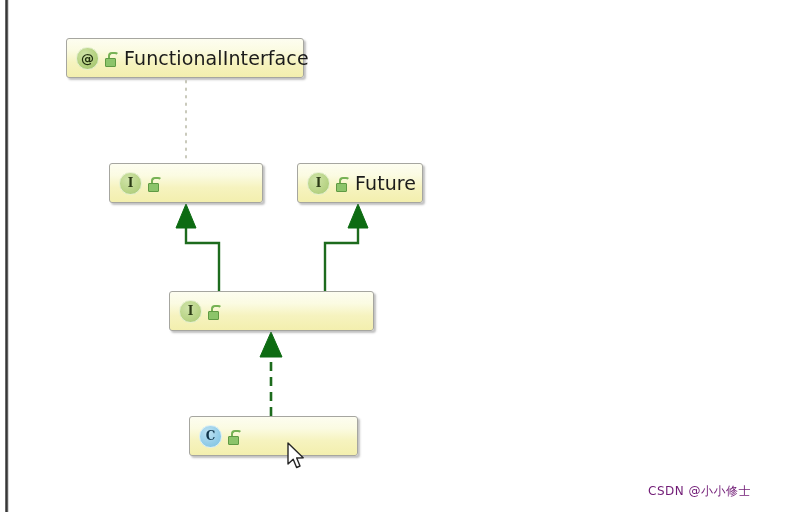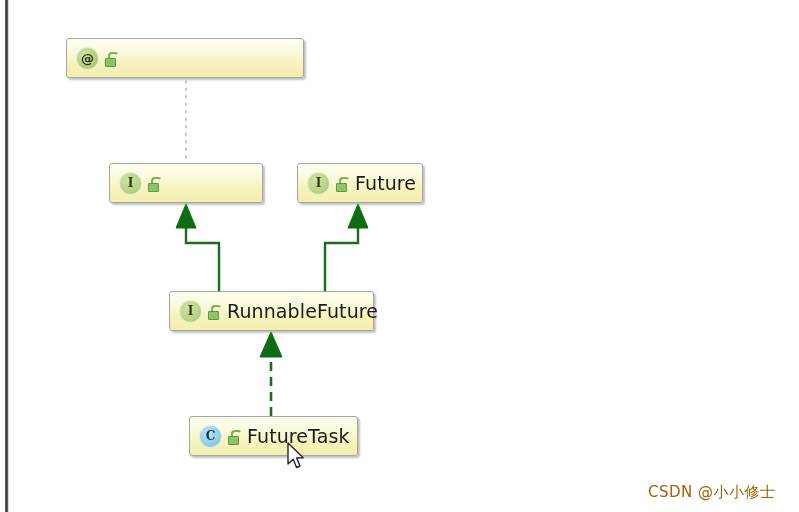--- a/index.html
+++ b/index.html
@@ -137,22 +137,22 @@
   .cursor {
     position: absolute;
     width: 22px;
     height: 30px;
     pointer-events: none;
   }
 
   
   .watermark {
     position: absolute;
-    font-size: 15px;
-    color: #a16207;
+    font-size: 12px;
+    color: #701a75;
     letter-spacing: 0.5px;
     white-space: nowrap;
   }
 </style>
 </head>
 <body>
 
 <div id="canvas">
 
   <div class="left-rule"></div>
@@ -177,20 +177,21 @@
       <polygon points="271,332 260,357 282,357" fill="#0d6b12" stroke="#0d6b12" stroke-width="1"></polygon>
     </g>
   </svg>
 
   <div class="node" style="left:66px; top:38px; width:238px; height:40px;">
     <span class="type-icon annotation">@</span>
     <span class="lock-icon">
       <span class="shackle"></span>
         <span class="body"></span>
     </span>
+    <span class="label">FunctionalInterface</span>
   </div>
 
   <div class="node" style="left:109px; top:163px; width:154px; height:40px;">
     <span class="type-icon interface">I</span>
     <span class="lock-icon">
       <span class="shackle"></span>
         <span class="body"></span>
     </span>
   </div>
 
@@ -202,30 +203,28 @@
     </span>
     <span class="label">Future</span>
   </div>
 
   <div class="node" style="left:169px; top:291px; width:205px; height:40px;">
     <span class="type-icon interface">I</span>
     <span class="lock-icon">
       <span class="shackle"></span>
         <span class="body"></span>
     </span>
-    <span class="label">RunnableFuture</span>
   </div>
 
   <div class="node" style="left:189px; top:416px; width:169px; height:40px;">
     <span class="type-icon clazz">C</span>
     <span class="lock-icon">
       <span class="shackle"></span>
         <span class="body"></span>
     </span>
-    <span class="label">FutureTask</span>
   </div>
 
   <svg class="cursor" style="left:286px; top:442px;" viewBox="0 0 22 30" xmlns="http://www.w3.org/2000/svg">
     <path d="M 2 1 L 2 22 L 7.2 17.2 L 10.6 25.5 L 14.0 24.0 L 10.7 16.0 L 17.2 15.7 Z" fill="#ffffff" stroke="#262626" stroke-width="1.4" stroke-linejoin="round"></path>
   </svg>
 
   <div class="watermark" style="left:648px; top:483px;">CSDN @小小修士</div>
 
 </div>
 

